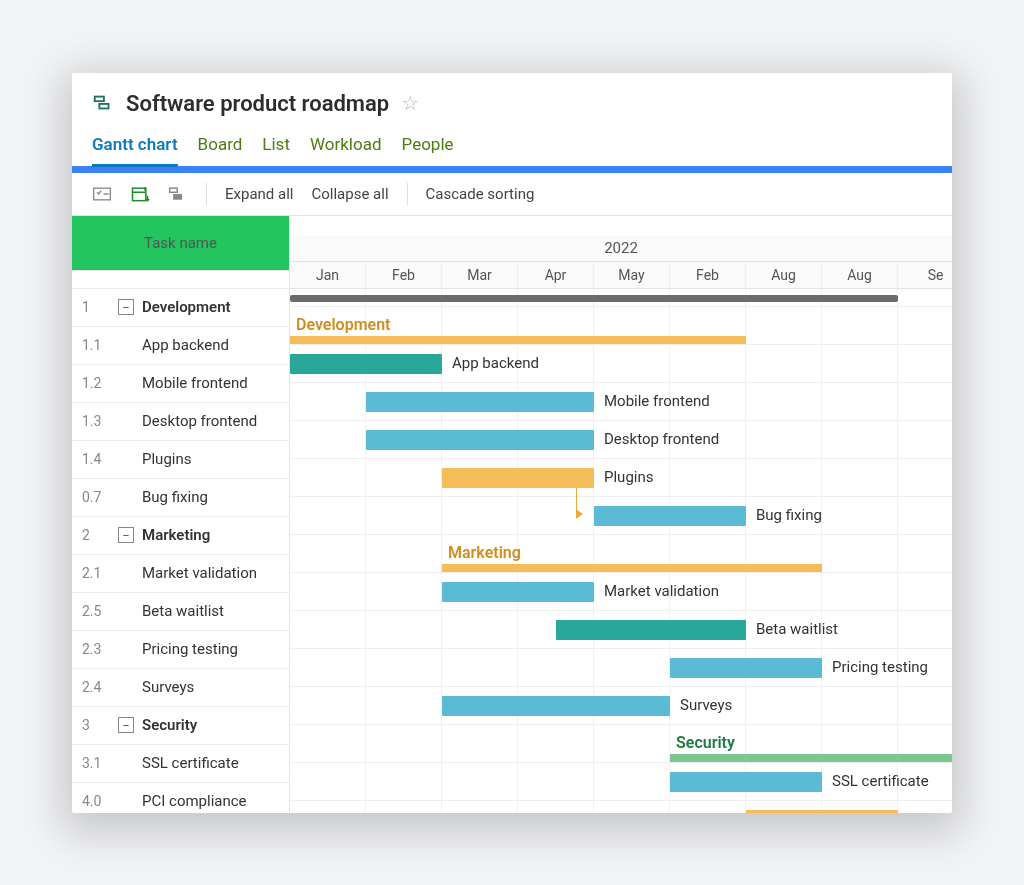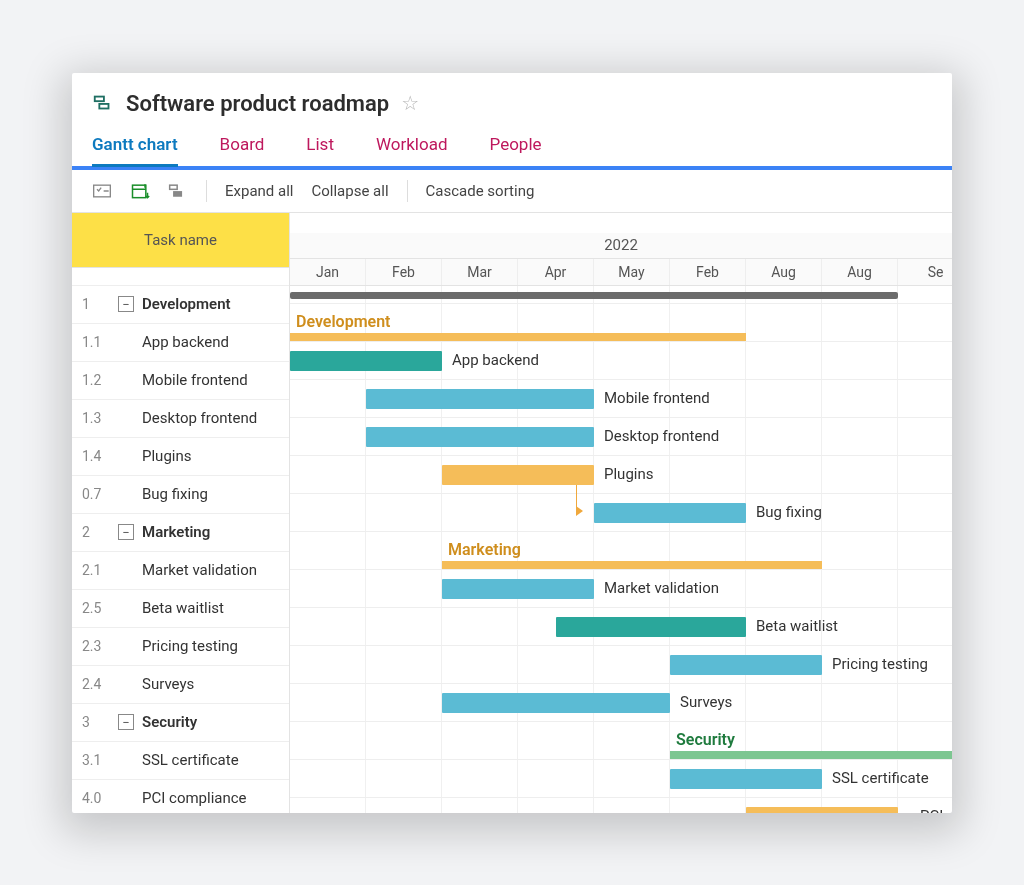--- a/index.html
+++ b/index.html
@@ -38,28 +38,28 @@
     font-weight: 650;
     color: #2d2d2d;
   }
   .star-icon {
     font-size: 20px;
     color: #b8b8b8;
   }
   
   .tabs {
     display: flex;
-    gap: 42px;
+    gap: 20px;
     padding: 0 20px;
-    border-bottom: 4px solid #3b82f6;
+    border-bottom: 7px solid #3b82f6;
   }
   .tab {
     padding: 8px 0 10px;
     font-size: 17px;
-    color: #be185d;
+    color: #4d7c0f;
     cursor: pointer;
   }
   .tab.active {
     color: #0d7abf;
     font-weight: 600;
     border-bottom: 3px solid #0d7abf;
     margin-bottom: -1px;
   }
   
   .toolbar {
@@ -93,21 +93,21 @@
     flex-direction: column;
   }
   .left-header {
     height: 56px;
     border-bottom: 1px solid #e3e3e3;
     display: flex;
     align-items: center;
     justify-content: center;
     font-size: 15px;
     color: #555;
-    background: #fde047;
+    background: #22c55e;
   }
   .right-pane {
     flex: 1;
     overflow: hidden;
     display: flex;
     flex-direction: column;
     position: relative;
     margin-top: 20px;
   }
   .right-header {

